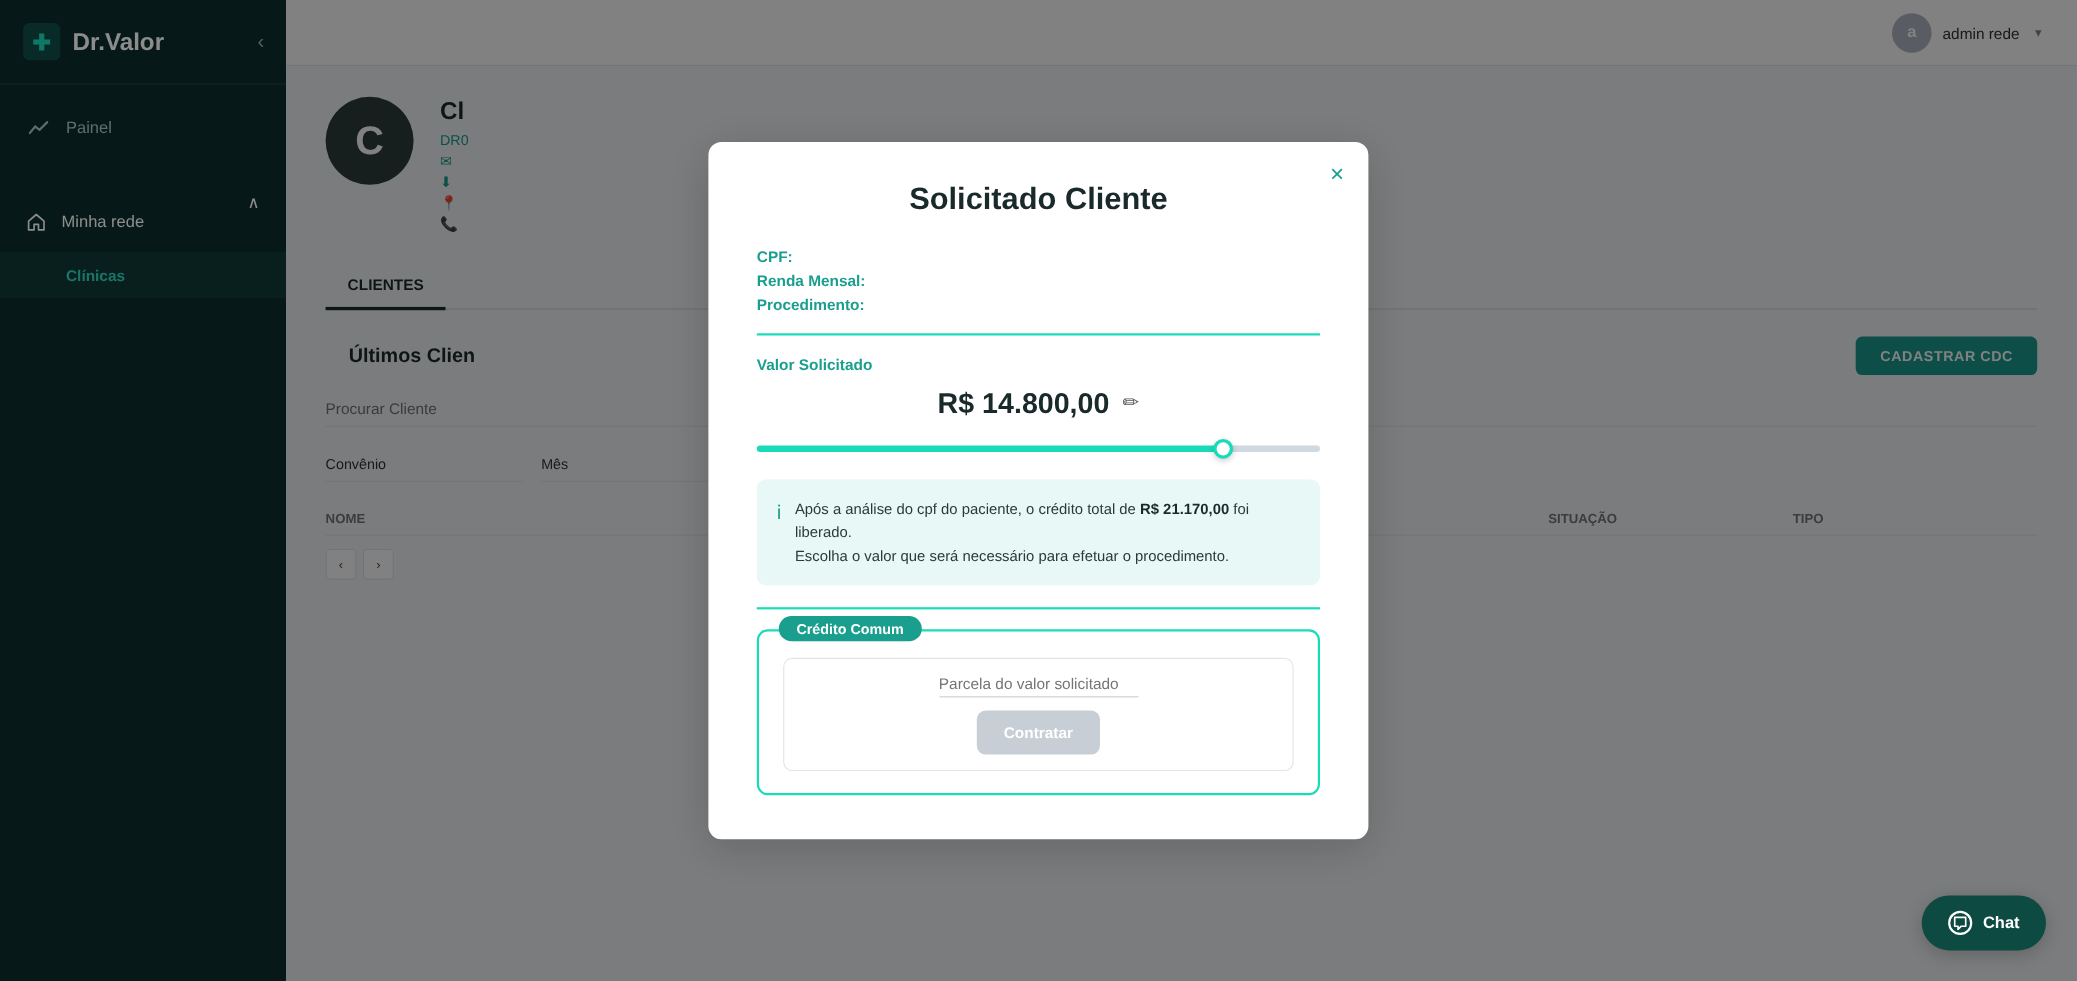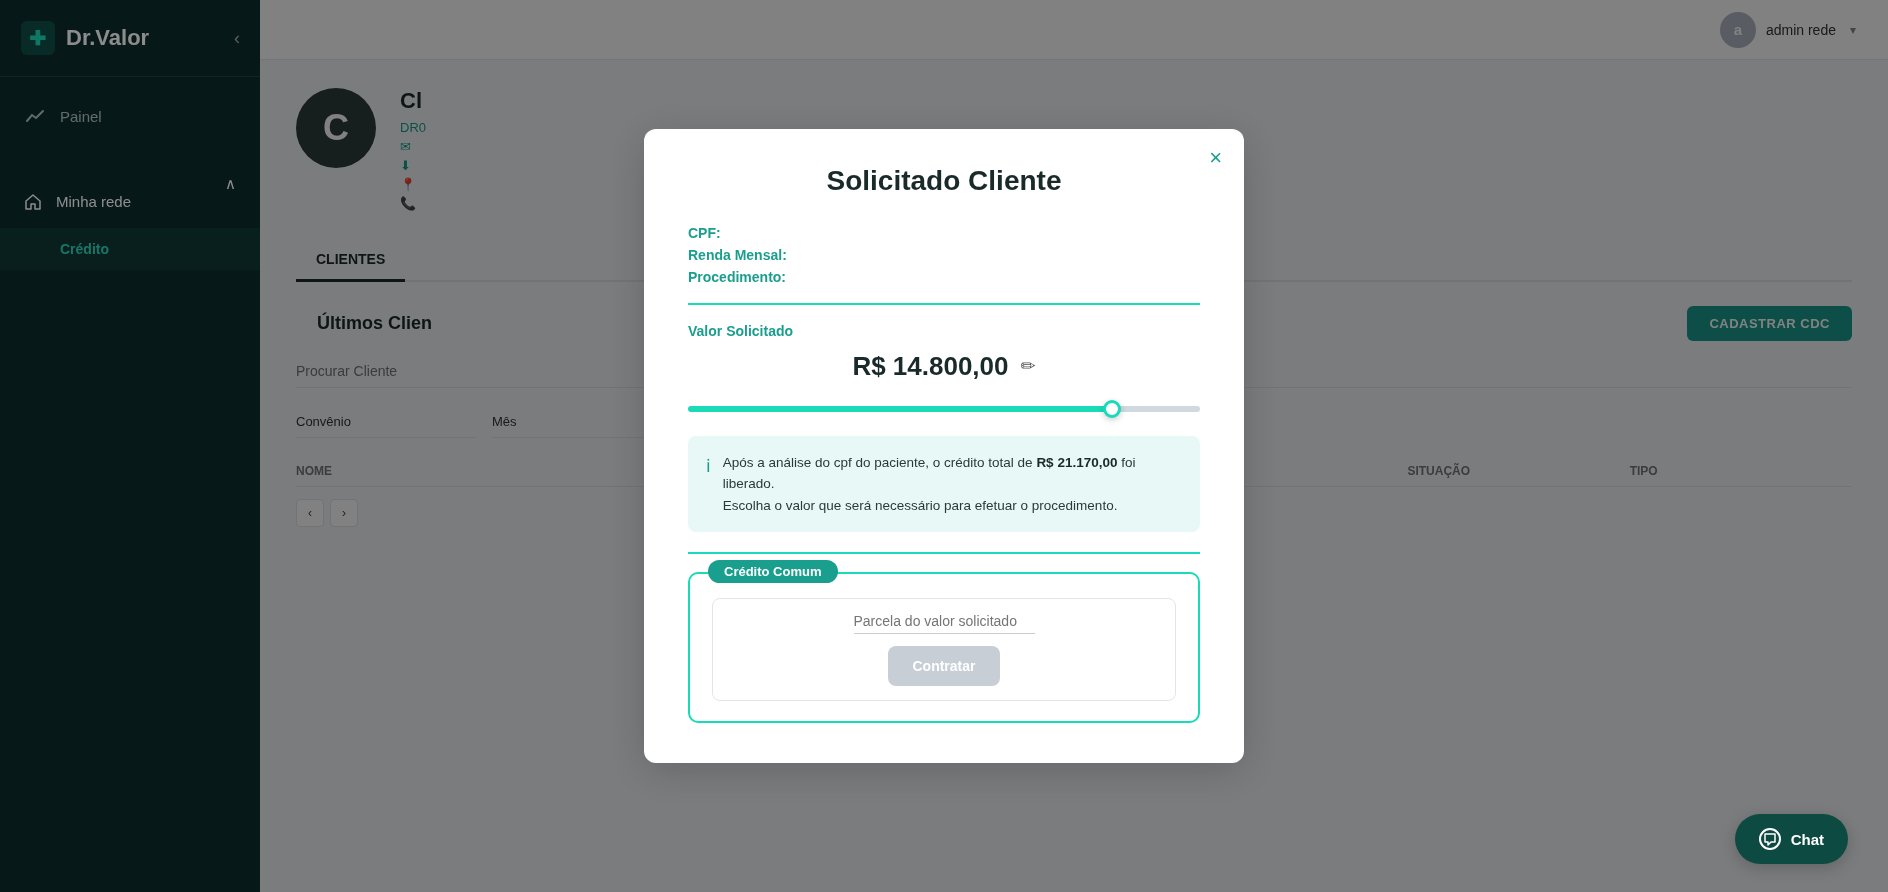--- a/index.html
+++ b/index.html
@@ -253,21 +253,21 @@
     }
     .btn-contratar {
       background: #c8ced6; color: #fff;
       border: none; border-radius: 8px;
       padding: 12px 24px; font-size: 14px; font-weight: 600;
       cursor: pointer;
     }
 
     
     .chat-btn {
-      position: fixed; bottom: 28px; right: 40px;
+      position: fixed; bottom: 28px; right: 28px;
       background: #0d4a42; color: #fff;
       border: none; border-radius: 50px;
       padding: 14px 24px; font-size: 15px; font-weight: 600;
       cursor: pointer; display: flex; align-items: center; gap: 10px;
       box-shadow: 0 4px 16px rgba(0,0,0,0.2);
       z-index: 200;
     }
     .chat-bubble-icon {
       width: 22px; height: 22px; border-radius: 50%;
       border: 2px solid #fff;
@@ -311,21 +311,21 @@
               <svg width="18" height="18" viewBox="0 0 18 18" fill="none">
                 <path d="M2 8L9 2L16 8V16H11V11H7V16H2V8Z" stroke="#fff" stroke-width="1.5" fill="none" stroke-linejoin="round"></path>
               </svg>
             </span>
             <span>Minha rede</span>
           </div>
           <span>∧</span>
         </div>
         <div class="sidebar-sub">
           <div class="sidebar-sub-item active">
-            <span>Crédito</span>
+            <span>Clínicas</span>
           </div>
         </div>
       </div>
     </nav>
   </aside>
 
   <div class="main-content">
 
     <div class="topbar">
       <div class="topbar-user">

